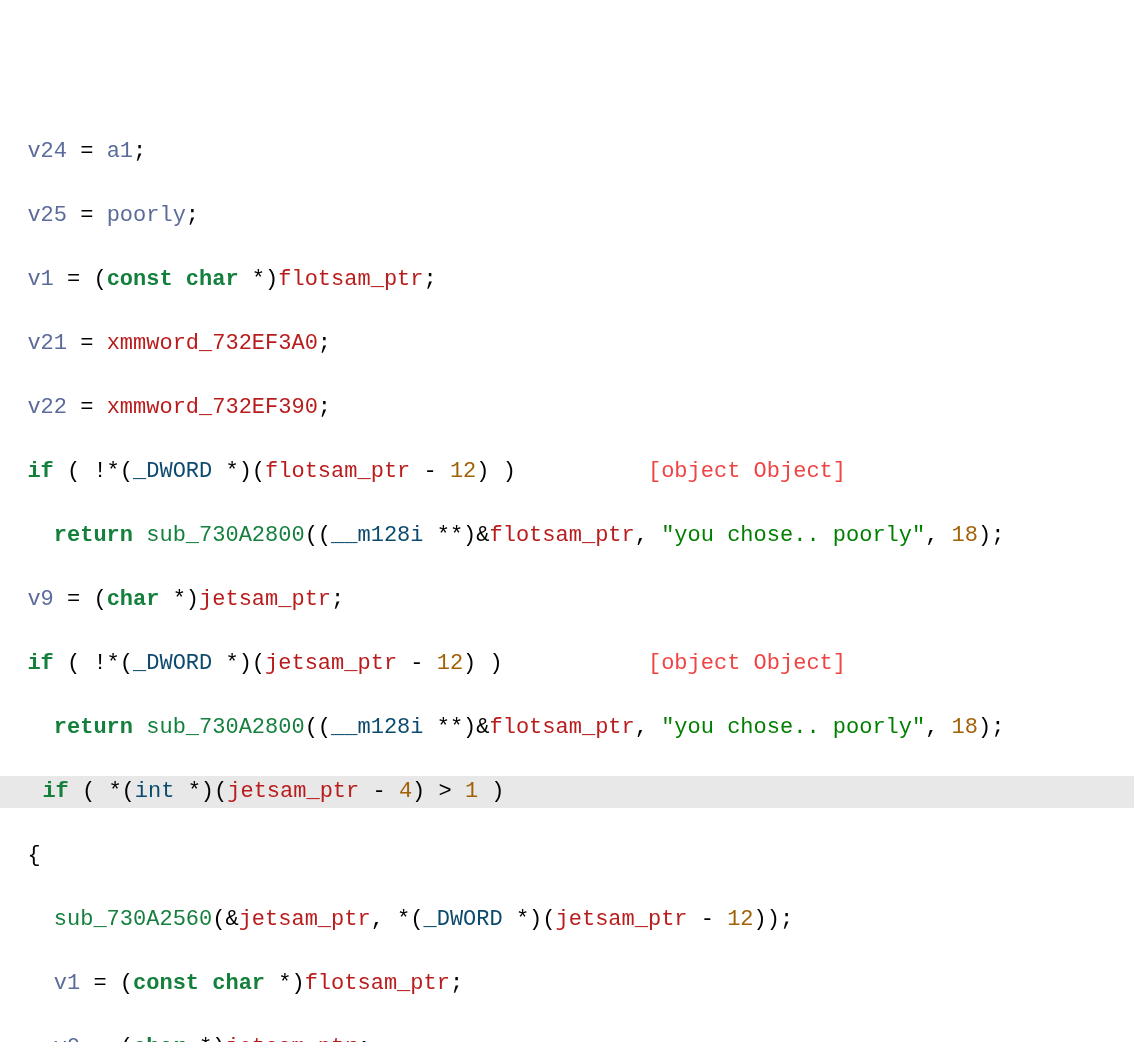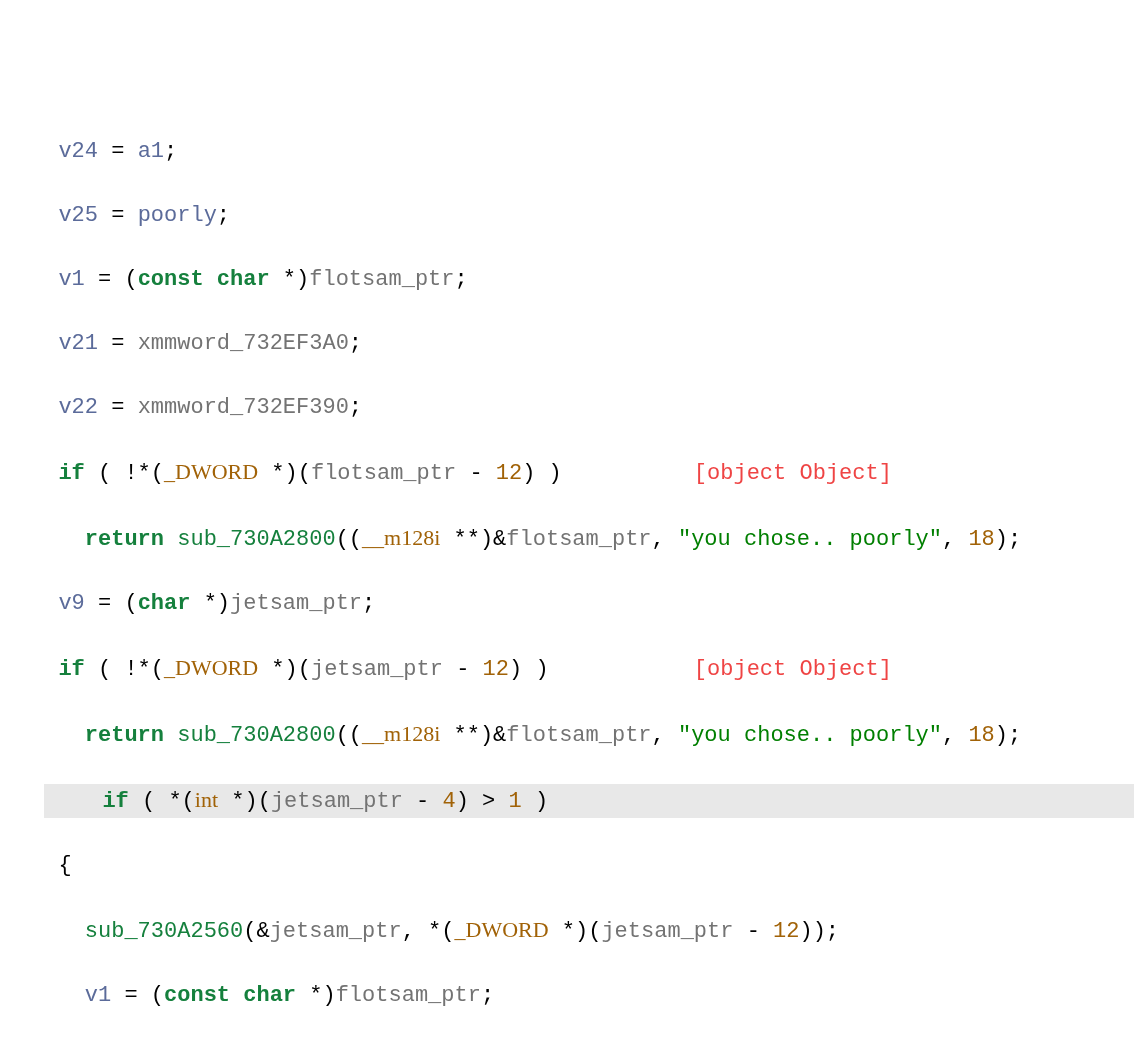--- a/index.html
+++ b/index.html
@@ -7,28 +7,28 @@
     font-family:Consolas,"Liberation Mono","Courier New",monospace;
     font-size:22px;
     line-height:32px;
     white-space:pre;
     color:#000;
     width:1134px;
     height:1042px;
     overflow:hidden;
     padding:8px 0 0 0;
   }
-  .ln{padding-left:32px;display:block;min-height:32px;}
-  .sel{background:#e8e8e8;padding-left:32px;margin-left:44px;}
+  .ln{padding-left:1px;display:block;min-height:32px;}
+  .sel{background:#e8e8e8;padding-left:16px;}
   .v{color:#5b6b9a;}           
   .kw{color:#15803d;font-weight:bold;}          
-  .gy{color:#a16207;font-family:Liberation Serif, serif;}
+  .gy{color:#0c4a6e;}
   .num{color:#a16207;}         
   .cmt{color:#ef4444;font-style:normal;}
-  .id{color:#737373;}
+  .id{color:#b91c1c;}
   .str{color:#007f00;}
   .call{color:#15803d;}
 </style>
 </head>
 <body>
 
 
 
 <span class="ln">  <span class="v">v24</span> = <span class="v">a1</span>;</span>
 <span class="ln">  <span class="v">v25</span> = <span class="v">poorly</span>;</span>

